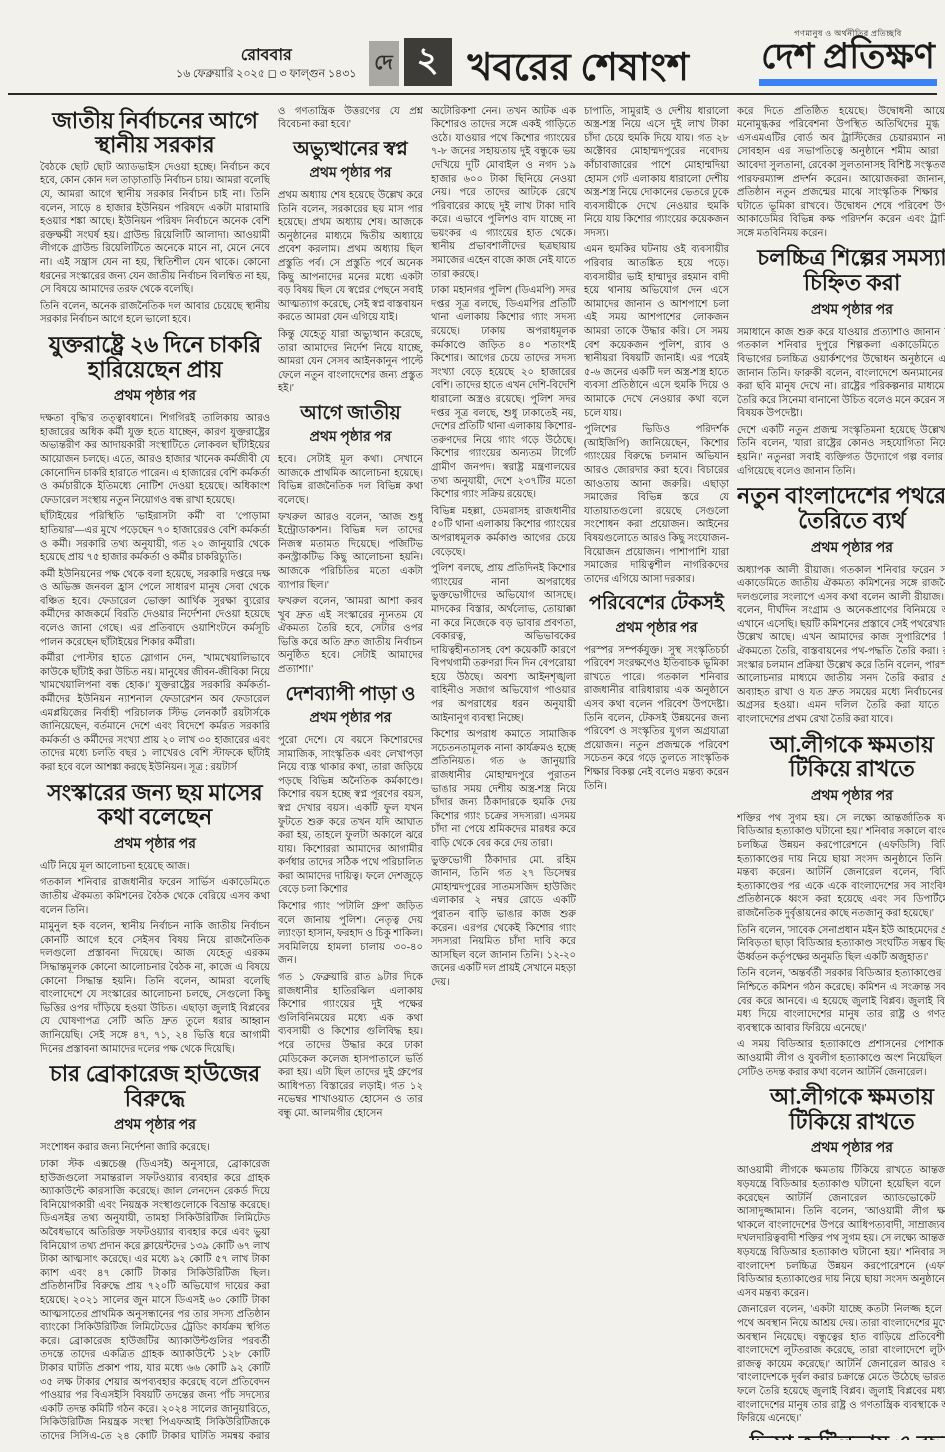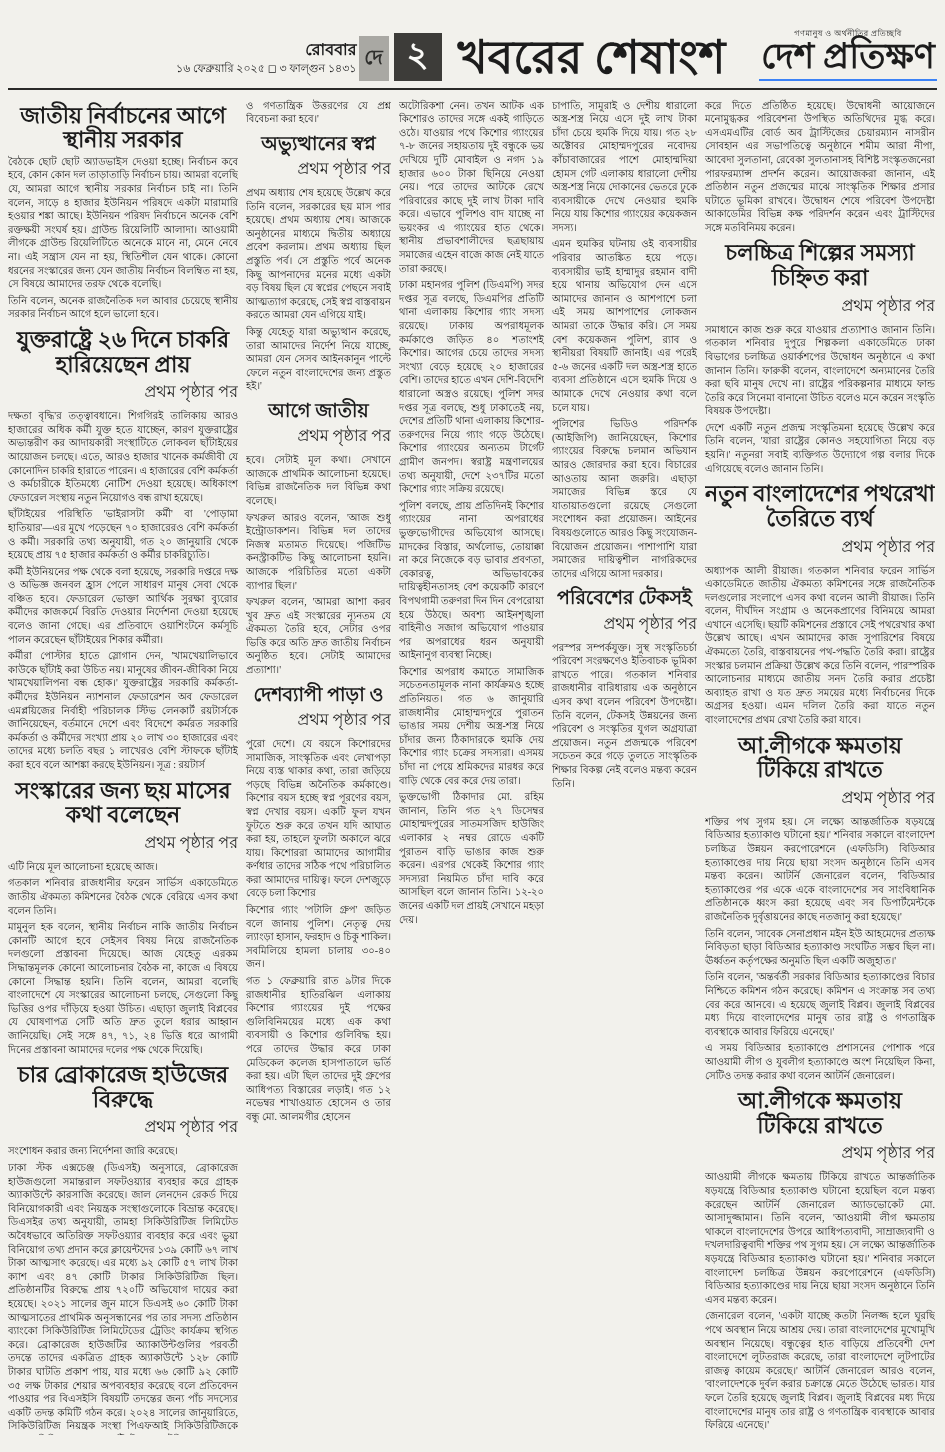--- a/index.html
+++ b/index.html
@@ -5,46 +5,46 @@
   html,body{margin:0;padding:0;}
   body{
     width:945px;height:1452px;overflow:hidden;
     background:#f2f1ec;color:#1c1c1c;
     font-family:"Liberation Serif","DejaVu Serif",serif;
   }
   .page{position:relative;width:945px;height:1452px;overflow:hidden;}
   
   .header{display:flex;align-items:flex-end;padding:30px 8px 0 8px;}
   .header-spacer{width:168px;flex:none;}
-  .dateblock{text-align:right;padding:0 2px 2px 0;flex:none;}
+  .dateblock{text-align:center;padding:0 12px 2px 0;flex:none;}
   .weekday{font-weight:bold;font-size:16px;line-height:1.2;}
   .dateline{font-size:11px;white-space:nowrap;}
   .logo-box{width:30px;height:45px;background:#a9a8a3;color:#2e2e2c;
     display:flex;align-items:center;justify-content:center;
     font-size:20px;font-weight:bold;flex:none;}
   .pagenum-box{width:48px;height:48px;background:#3d3c39;color:#fbfbf8;
     display:flex;align-items:center;justify-content:center;
     font-size:34px;font-weight:bold;margin-left:5px;flex:none;}
-  .section-title{font-size:46px;font-weight:bold;line-height:1;
+  .section-title{font-size:38px;font-weight:bold;line-height:1;
     margin:0 0 0 16px;white-space:nowrap;flex:none;}
   .masthead{margin-left:auto;text-align:center;padding-bottom:0;}
   .masthead-tagline{font-size:8px;letter-spacing:.5px;line-height:1.1;}
   .masthead-title{font-size:35px;font-weight:900;line-height:1.05;
-    border-bottom:2px solid #3b82f6;padding:0 2px 3px 2px;white-space:nowrap;}
+    border-bottom:7px solid #3b82f6;padding:0 2px 3px 2px;white-space:nowrap;}
   .header-rule{border:0;border-top:2.5px solid #2a2a28;margin:7px 8px 9px 8px;}
   
-  .body-cols{display:flex;gap:8px;padding:0 8px;height:1336px;overflow:hidden;}
+  .body-cols{display:flex;gap:8px;padding:0 8px;height:1336px;overflow:hidden;margin-left:32px;}
   .col{overflow:hidden;height:100%;}
   .col.wide{width:230px;flex:none;}
   .col.narrow{width:145px;flex:none;}
   .story{margin-bottom:7px;}
   .headline{font-weight:bold;text-align:center;line-height:1.12;margin:5px 0 2px;}
   .wide .headline{font-size:22px;}
   .narrow .headline{font-size:19px;}
-  .continued{text-align:right;font-size:16px;font-weight:normal;margin:0 0 3px;}
+  .continued{text-align:center;font-size:14px;font-weight:bold;margin:0 0 3px;}
   .para{font-size:10px;line-height:1.36;text-align:justify;margin:0 0 3px;}
 </style>
 </head>
 <body>
 
 <div class="page">
 
   <div class="header">
     <div class="header-spacer"></div>
     <div class="dateblock">
@@ -113,20 +113,21 @@
           <div class="continued">প্রথম পৃষ্ঠার পর</div>
           <p class="para">পুরো দেশে। যে বয়সে কিশোরদের সামাজিক, সাংস্কৃতিক এবং লেখাপড়া নিয়ে ব্যস্ত থাকার কথা, তারা জড়িয়ে পড়ছে বিভিন্ন অনৈতিক কর্মকাণ্ডে। কিশোর বয়স হচ্ছে স্বপ্ন পূরণের বয়স, স্বপ্ন দেখার বয়স। একটি ফুল যখন ফুটতে শুরু করে তখন যদি আঘাত করা হয়, তাহলে ফুলটা অকালে ঝরে যায়। কিশোররা আমাদের আগামীর কর্ণধার তাদের সঠিক পথে পরিচালিত করা আমাদের দায়িত্ব। ফলে দেশজুড়ে বেড়ে চলা কিশোর</p>
           <p class="para">কিশোর গ্যাং 'পটালি গ্রুপ' জড়িত বলে জানায় পুলিশ। নেতৃত্ব দেয় ল্যাংড়া হাসান, ফরহাদ ও চিকু শাকিল। সবমিলিয়ে হামলা চালায় ৩০-৪০ জন।</p>
           <p class="para">গত ১ ফেব্রুয়ারি রাত ৯টার দিকে রাজধানীর হাতিরঝিল এলাকায় কিশোর গ্যাংয়ের দুই পক্ষের গুলিবিনিময়ের মধ্যে এক কথা ব্যবসায়ী ও কিশোর গুলিবিদ্ধ হয়। পরে তাদের উদ্ধার করে ঢাকা মেডিকেল কলেজ হাসপাতালে ভর্তি করা হয়। এটা ছিল তাদের দুই গ্রুপের আধিপত্য বিস্তারের লড়াই। গত ১২ নভেম্বর শাখাওয়াত হোসেন ও তার বন্ধু মো. আলমগীর হোসেন</p>
         </div>
       </div>
     <div class="col narrow">
         <div class="story">
           <p class="para">অটোরিকশা নেন। তখন আটক এক কিশোরও তাদের সঙ্গে একই গাড়িতে ওঠে। যাওয়ার পথে কিশোর গ্যাংয়ের ৭-৮ জনের সহায়তায় দুই বন্ধুকে ভয় দেখিয়ে দুটি মোবাইল ও নগদ ১৯ হাজার ৬০০ টাকা ছিনিয়ে নেওয়া নেয়। পরে তাদের আটকে রেখে পরিবারের কাছে দুই লাখ টাকা দাবি করে। এভাবে পুলিশও বাদ যাচ্ছে না ভয়ংকর এ গ্যাংয়ের হাত থেকে। স্থানীয় প্রভাবশালীদের ছত্রছায়ায় সমাজের এহেন বাজে কাজ নেই যাতে তারা করছে।</p>
           <p class="para">ঢাকা মহানগর পুলিশ (ডিএমপি) সদর দপ্তর সূত্র বলছে, ডিএমপির প্রতিটি থানা এলাকায় কিশোর গ্যাং সদস্য রয়েছে। ঢাকায় অপরাধমূলক কর্মকাণ্ডে জড়িত ৪০ শতাংশই কিশোর। আগের চেয়ে তাদের সদস্য সংখ্যা বেড়ে হয়েছে ২০ হাজারের বেশি। তাদের হাতে এখন দেশি-বিদেশি ধারালো অস্ত্রও রয়েছে। পুলিশ সদর দপ্তর সূত্র বলছে, শুধু ঢাকাতেই নয়, দেশের প্রতিটি থানা এলাকায় কিশোর-তরুণদের নিয়ে গ্যাং গড়ে উঠেছে। কিশোর গ্যাংয়ের অন্যতম টার্গেট গ্রামীণ জনপদ। স্বরাষ্ট্র মন্ত্রণালয়ের তথ্য অনুযায়ী, দেশে ২৩৭টির মতো কিশোর গ্যাং সক্রিয় রয়েছে।</p>
+          <p class="para">বিভিন্ন মহল্লা, ডেমরাসহ রাজধানীর ৫০টি থানা এলাকায় কিশোর গ্যাংয়ের অপরাধমূলক কর্মকাণ্ড আগের চেয়ে বেড়েছে।</p>
           <p class="para">পুলিশ বলছে, প্রায় প্রতিদিনই কিশোর গ্যাংয়ের নানা অপরাধের ভুক্তভোগীদের অভিযোগ আসছে। মাদকের বিস্তার, অর্থলোভ, তোয়াক্কা না করে নিজেকে বড় ভাবার প্রবণতা, বেকারত্ব, অভিভাবকের দায়িত্বহীনতাসহ বেশ কয়েকটি কারণে বিপথগামী তরুণরা দিন দিন বেপরোয়া হয়ে উঠছে। অবশ্য আইনশৃঙ্খলা বাহিনীও সজাগ অভিযোগ পাওয়ার পর অপরাধের ধরন অনুযায়ী আইনানুগ ব্যবস্থা নিচ্ছে।</p>
           <p class="para">কিশোর অপরাধ কমাতে সামাজিক সচেতনতামূলক নানা কার্যক্রমও হচ্ছে প্রতিনিয়ত। গত ৬ জানুয়ারি রাজধানীর মোহাম্মদপুরে পুরাতন ভাঙার সময় দেশীয় অস্ত্র-শস্ত্র নিয়ে চাঁদার জন্য ঠিকাদারকে হুমকি দেয় কিশোর গ্যাং চক্রের সদস্যরা। এসময় চাঁদা না পেয়ে শ্রমিকদের মারধর করে বাড়ি থেকে বের করে দেয় তারা।</p>
           <p class="para">ভুক্তভোগী ঠিকাদার মো. রহিম জানান, তিনি গত ২৭ ডিসেম্বর মোহাম্মদপুরের সাতমসজিদ হাউজিং এলাকার ২ নম্বর রোডে একটি পুরাতন বাড়ি ভাঙার কাজ শুরু করেন। এরপর থেকেই কিশোর গ্যাং সদস্যরা নিয়মিত চাঁদা দাবি করে আসছিল বলে জানান তিনি। ১২-২০ জনের একটি দল প্রায়ই সেখানে মহড়া দেয়।</p>
         </div>
       </div>
     <div class="col narrow">
         <div class="story">
           <p class="para">চাপাতি, সামুরাই ও দেশীয় ধারালো অস্ত্র-শস্ত্র নিয়ে এসে দুই লাখ টাকা চাঁদা চেয়ে হুমকি দিয়ে যায়। গত ২৮ অক্টোবর মোহাম্মদপুরের নবোদয় কাঁচাবাজারের পাশে মোহাম্মদিয়া হোমস গেট এলাকায় ধারালো দেশীয় অস্ত্র-শস্ত্র নিয়ে দোকানের ভেতরে ঢুকে ব্যবসায়ীকে দেখে নেওয়ার হুমকি নিয়ে যায় কিশোর গ্যাংয়ের কয়েকজন সদস্য।</p>
           <p class="para">এমন হুমকির ঘটনায় ওই ব্যবসায়ীর পরিবার আতঙ্কিত হয়ে পড়ে। ব্যবসায়ীর ভাই হাম্মাদুর রহমান বাদী হয়ে থানায় অভিযোগ দেন এসে আমাদের জানান ও আশপাশে চলা এই সময় আশপাশের লোকজন আমরা তাকে উদ্ধার করি। সে সময় বেশ কয়েকজন পুলিশ, র‌্যাব ও স্থানীয়রা বিষয়টি জানাই। এর পরেই ৫-৬ জনের একটি দল অস্ত্র-শস্ত্র হাতে ব্যবসা প্রতিষ্ঠানে এসে হুমকি দিয়ে ও আমাকে দেখে নেওয়ার কথা বলে চলে যায়।</p>
           <p class="para">পুলিশের ভিডিও পরিদর্শক (আইজিপি) জানিয়েছেন, কিশোর গ্যাংয়ের বিরুদ্ধে চলমান অভিযান আরও জোরদার করা হবে। বিচারের আওতায় আনা জরুরি। এছাড়া সমাজের বিভিন্ন স্তরে যে যাতায়াতগুলো রয়েছে সেগুলো সংশোধন করা প্রয়োজন। আইনের বিষয়গুলোতে আরও কিছু সংযোজন-বিয়োজন প্রয়োজন। পাশাপাশি যারা সমাজের দায়িত্বশীল নাগরিকদের তাদের এগিয়ে আসা দরকার।</p>

